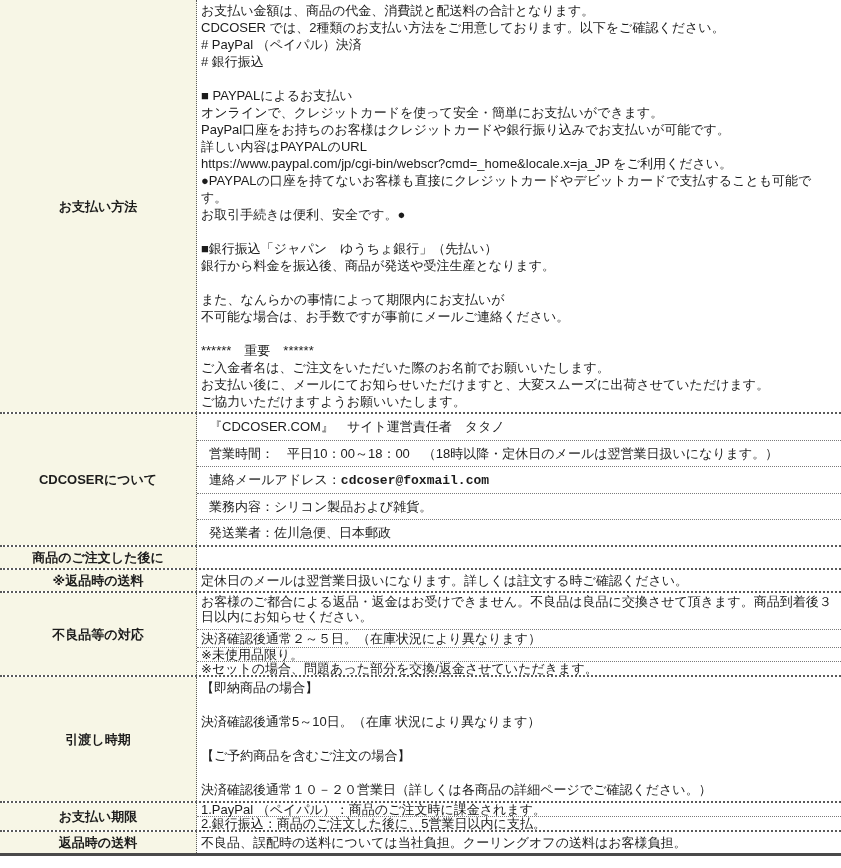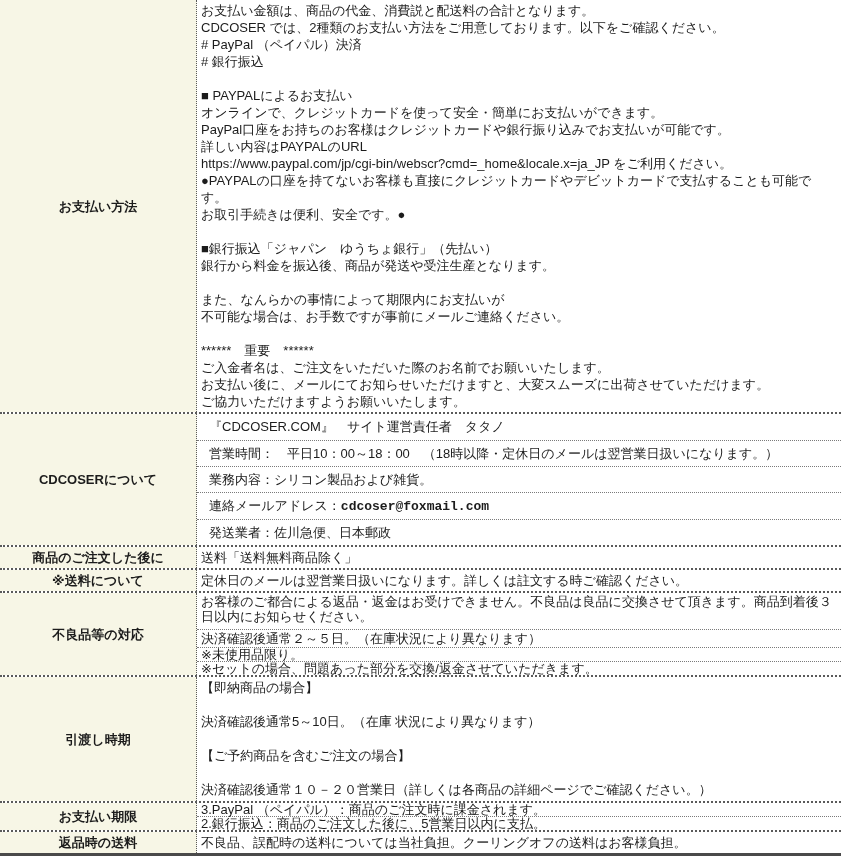--- a/index.html
+++ b/index.html
@@ -95,35 +95,32 @@
 お支払い後に、メールにてお知らせいただけますと、大変スムーズに出荷させていただけます。
 ご協力いただけますようお願いいたします。</div>
     </div>
   </div>
 
   <div class="row">
     <div class="label-cell">CDCOSERについて</div>
     <div class="content-cell">
       <div class="subrow about-sub">『CDCOSER.COM』　サイト運営責任者　タタノ</div>
       <div class="subrow about-sub">営業時間：　平日10：00～18：00　（18時以降・定休日のメールは翌営業日扱いになります。）</div>
+      <div class="subrow about-sub"><span>連絡メールアドレス：</span><span class="email">cdcoser@foxmail.com</span></div>
       <div class="subrow about-sub">業務内容：シリコン製品および雑貨。</div>
-      <div class="subrow about-sub"><span>連絡メールアドレス：</span><span class="email">cdcoser@foxmail.com</span></div>
       <div class="subrow about-sub">発送業者：佐川急便、日本郵政</div>
     </div>
   </div>
 
   <div class="row">
     <div class="label-cell">商品のご注文した後に</div>
-    <div class="content-cell">
-      <div class="text-block">送料「送料無料商品除く」</div>
-    </div>
   </div>
 
   <div class="row">
-    <div class="label-cell">※送料について</div>
+    <div class="label-cell">※返品時の送料</div>
     <div class="content-cell">
       <div class="text-block">定休日のメールは翌営業日扱いになります。詳しくは註文する時ご確認ください。</div>
     </div>
   </div>
 
   <div class="row">
     <div class="label-cell">不良品等の対応</div>
     <div class="content-cell">
       <div class="subrow tight defect-policy">お客様のご都合による返品・返金はお受けできません。不良品は良品に交換させて頂きます。商品到着後３日以内にお知らせください。</div>
       <div class="subrow tight">決済確認後通常２～５日。（在庫状況により異なります）</div>
@@ -141,21 +138,21 @@
 
 【ご予約商品を含むご注文の場合】
 
 決済確認後通常１０－２０営業日（詳しくは各商品の詳細ページでご確認ください。）</div>
     </div>
   </div>
 
   <div class="row">
     <div class="label-cell">お支払い期限</div>
     <div class="content-cell">
-      <div class="subrow xtight">3.PayPal （ペイパル）：商品のご注文時に課金されます。</div>
+      <div class="subrow xtight">1.PayPal （ペイパル）：商品のご注文時に課金されます。</div>
       <div class="subrow xtight">2.銀行振込：商品のご注文した後に、5営業日以内に支払。</div>
     </div>
   </div>
 
 
   <div class="row">
     <div class="label-cell">返品時の送料</div>
     <div class="content-cell">
       <div class="text-block">不良品、誤配時の送料については当社負担。クーリングオフの送料はお客様負担。</div>
     </div>

